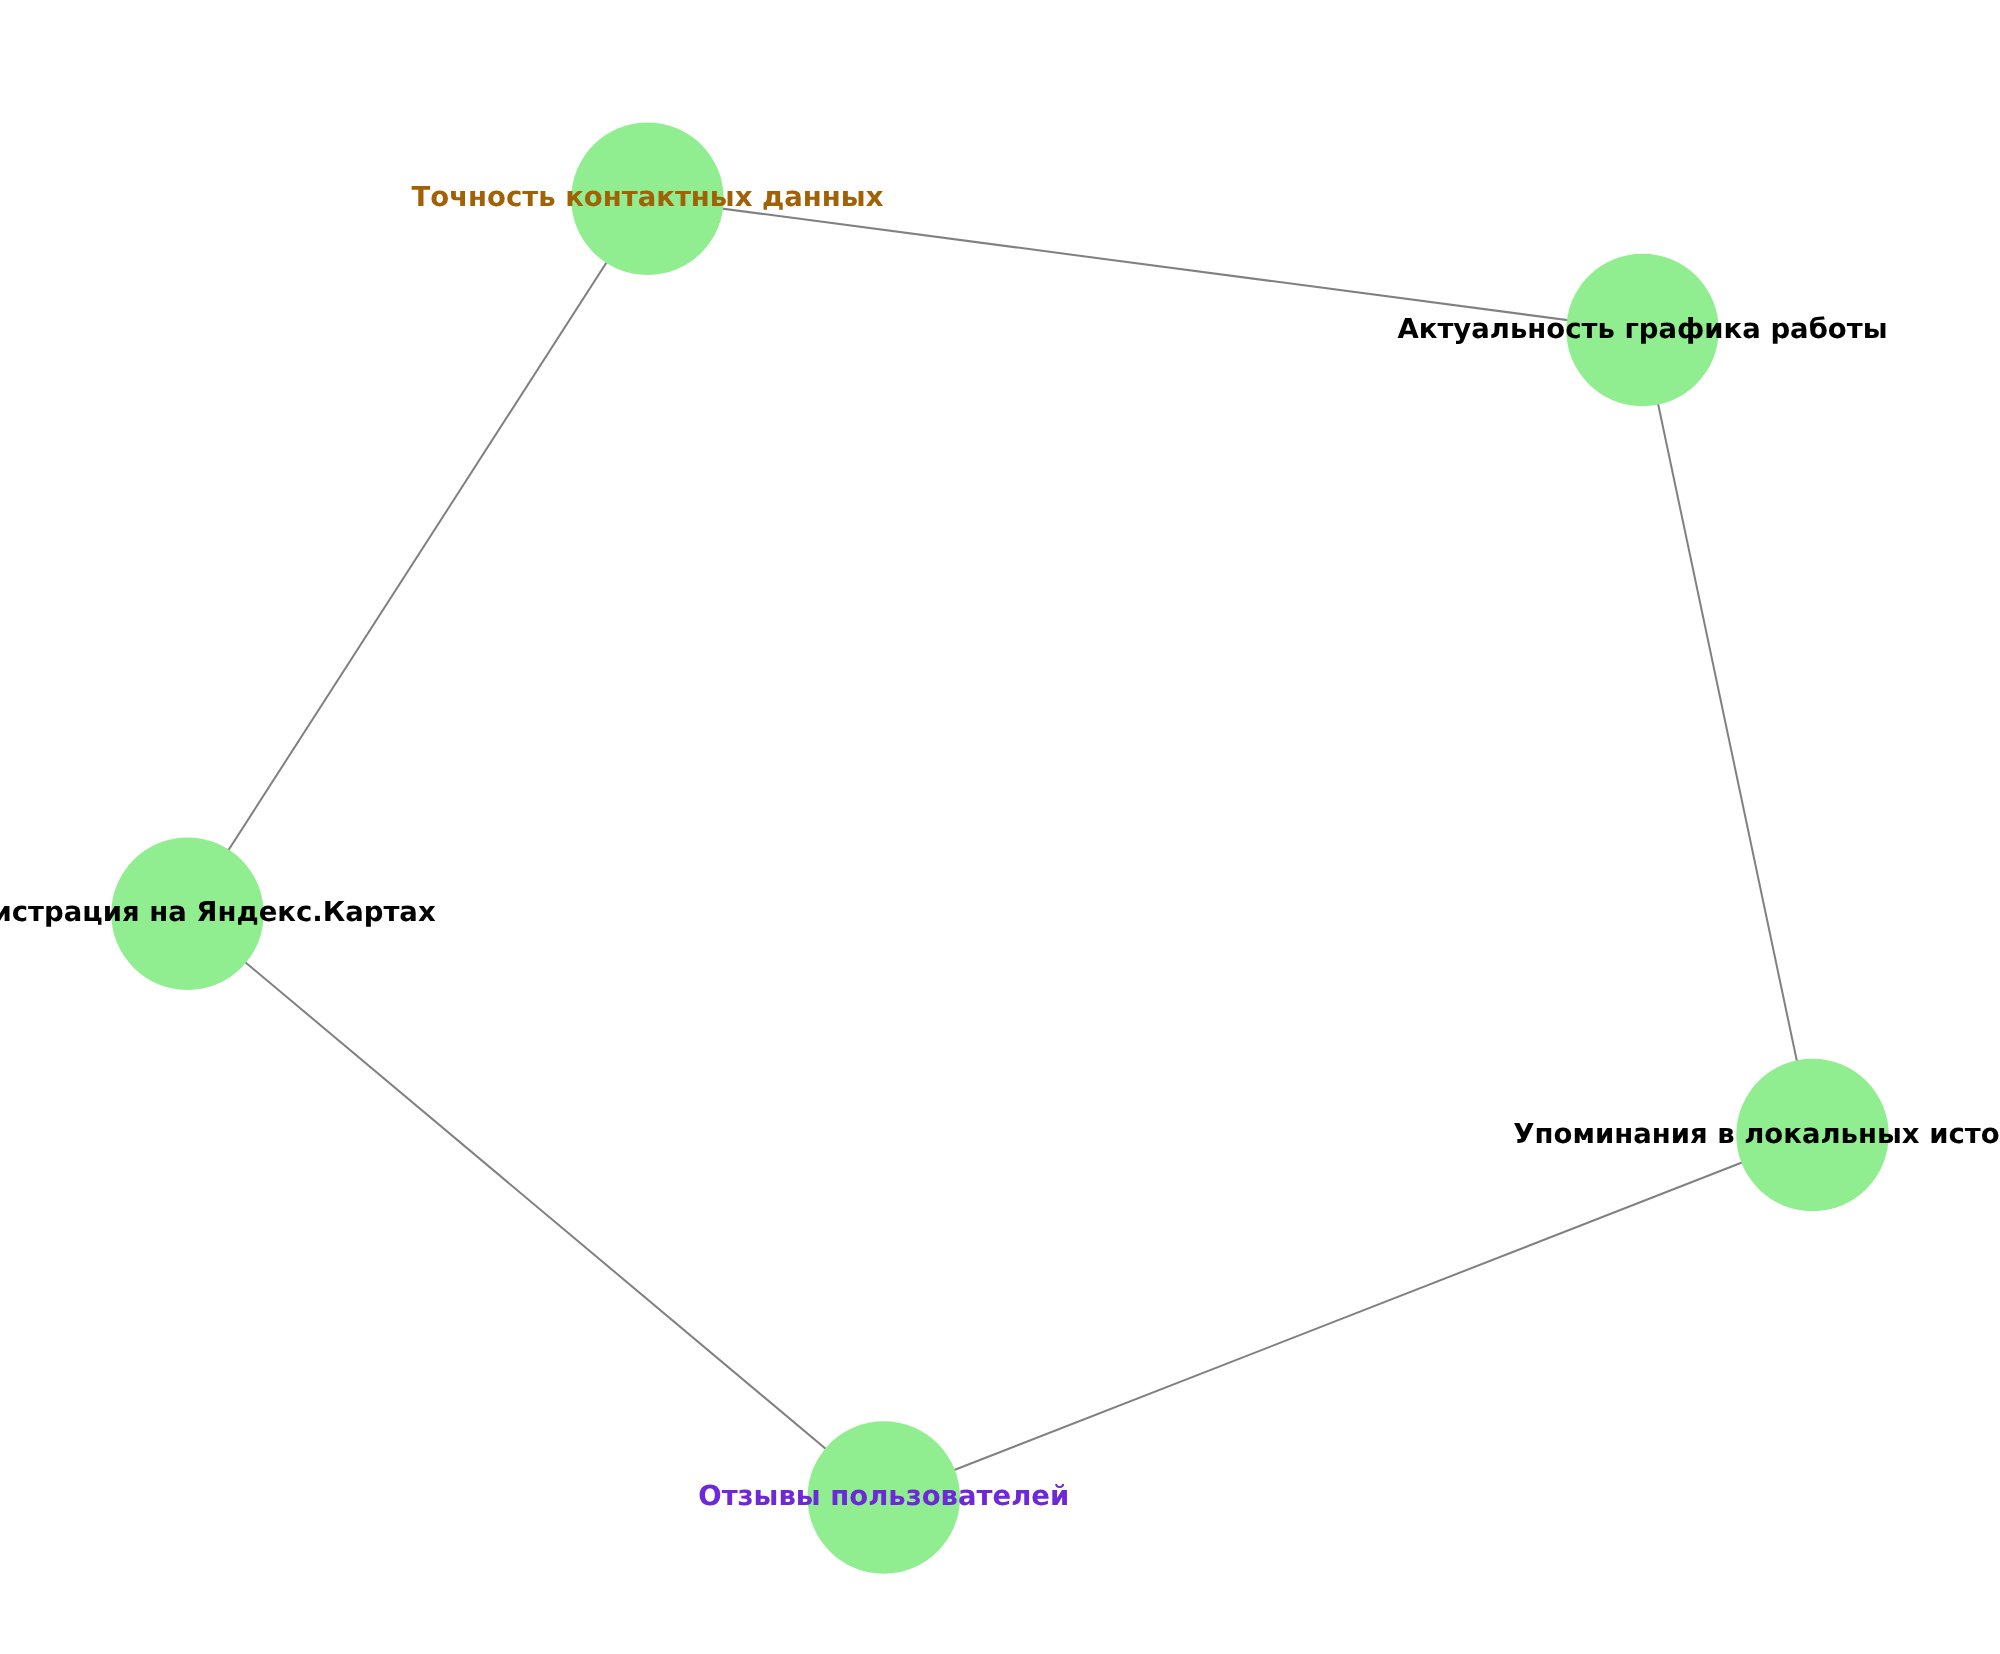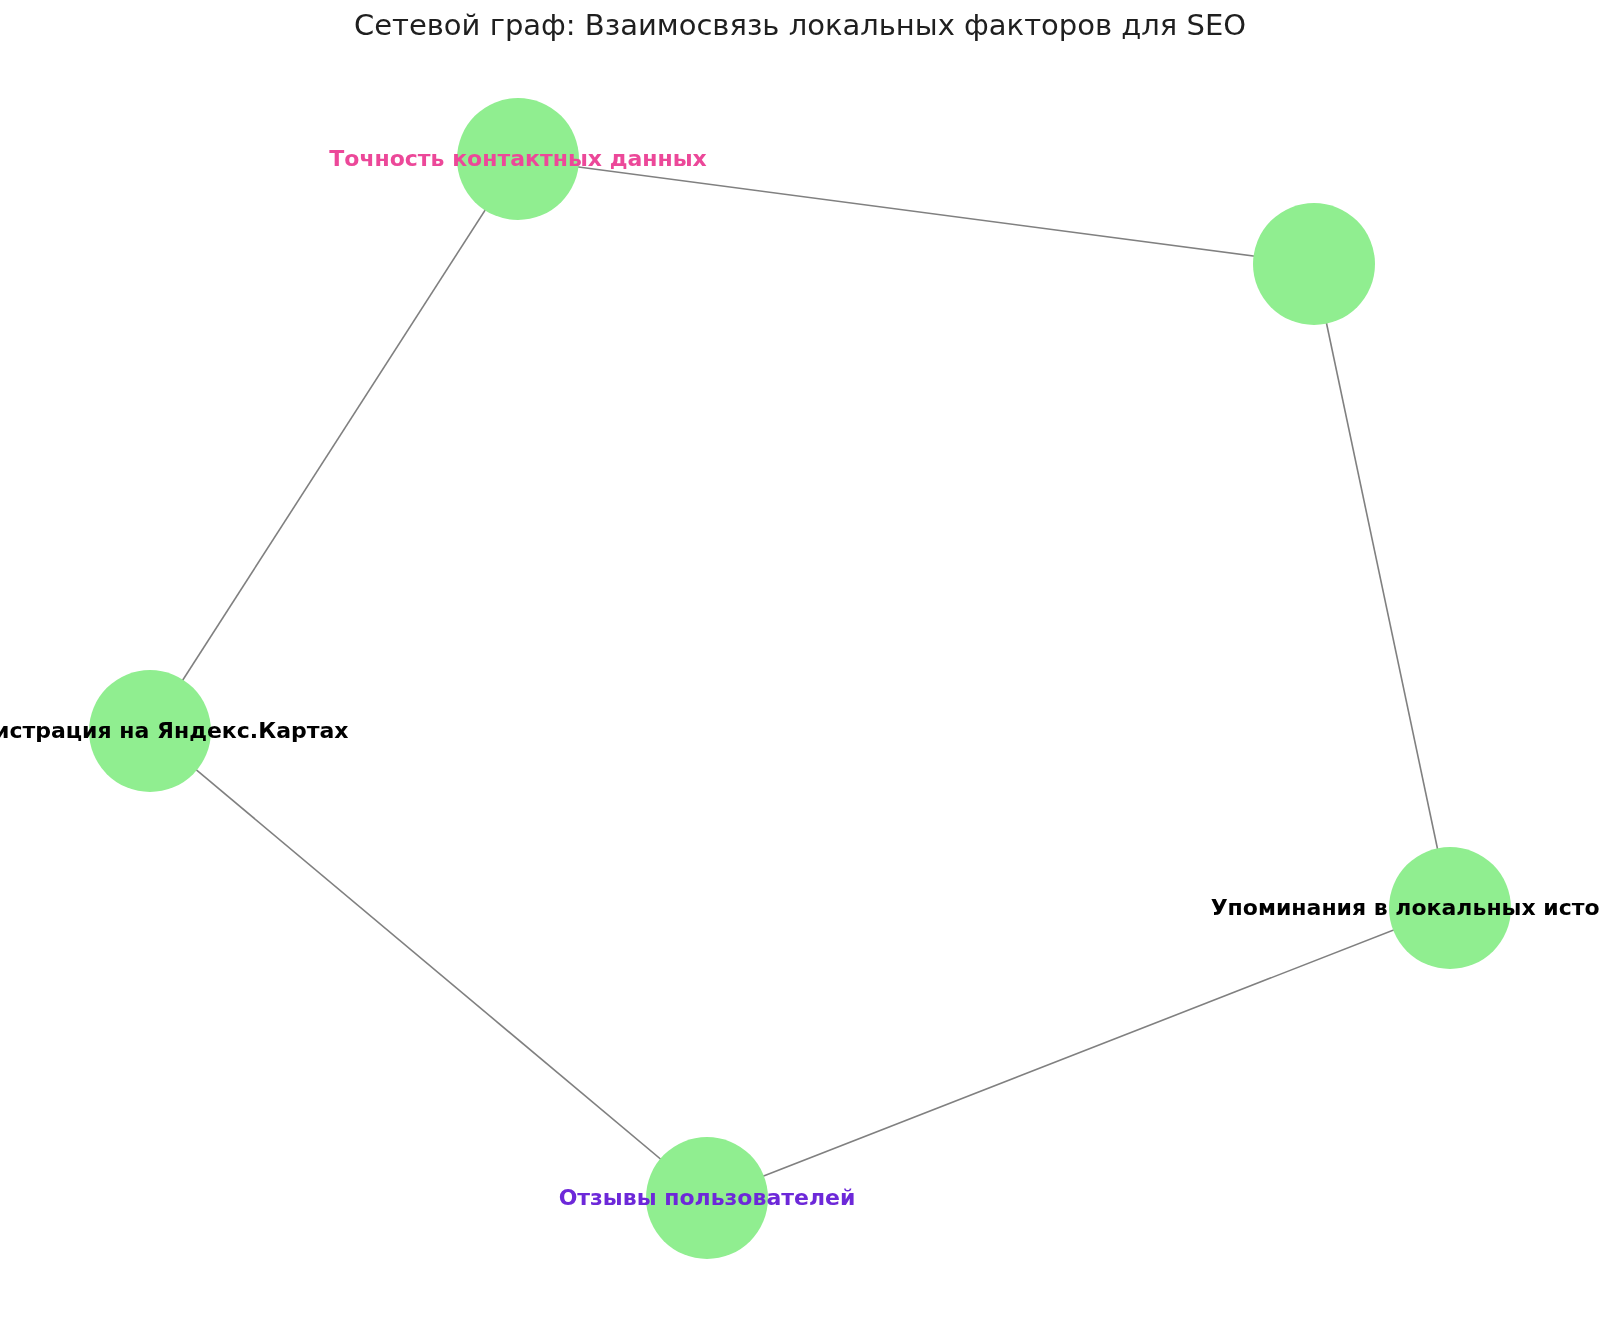--- a/index.html
+++ b/index.html
@@ -48,34 +48,34 @@
     font-size: 22px;
     font-weight: bold;
     color: #000000;
     line-height: 1;
   }
 </style>
 </head>
 <body>
 
 <div class="figure">
-  <div class="chart-title">Сетевой граф: Взаимосвязь локальных факторов для SEO</div>
 
   <svg id="graph-canvas" viewBox="0 0 1600 1323" xmlns="http://www.w3.org/2000/svg">
       <line x1="518" y1="159" x2="1314" y2="264" stroke="#808080" stroke-width="1.6"></line>
       <line x1="1314" y1="264" x2="1450" y2="908" stroke="#808080" stroke-width="1.6"></line>
       <line x1="1450" y1="908" x2="707" y2="1198" stroke="#808080" stroke-width="1.6"></line>
       <line x1="707" y1="1198" x2="150" y2="731" stroke="#808080" stroke-width="1.6"></line>
       <line x1="150" y1="731" x2="518" y2="159" stroke="#808080" stroke-width="1.6"></line>
       <circle cx="518" cy="159" r="61" fill="#90EE90"></circle>
       <circle cx="1314" cy="264" r="61" fill="#90EE90"></circle>
       <circle cx="1450" cy="908" r="61" fill="#90EE90"></circle>
       <circle cx="707" cy="1198" r="61" fill="#90EE90"></circle>
       <circle cx="150" cy="731" r="61" fill="#90EE90"></circle>
     </svg>
 
   <div class="labels-layer">
-      <div class="node-label" style="left: 518px; top: 159px; color: #ec4899;">Точность контактных данных</div>
+      <div class="node-label" style="left: 518px; top: 159px; color: #a16207;">Точность контактных данных</div>
+      <div class="node-label" style="left: 1314px; top: 264px; color: rgb(0, 0, 0);">Актуальность графика работы</div>
       <div class="node-label" style="left: 1450px; top: 908px; color: rgb(0, 0, 0);">Упоминания в локальных источниках</div>
       <div class="node-label" style="left: 707px; top: 1198px; color: #6d28d9;">Отзывы пользователей</div>
       <div class="node-label" style="left: 150px; top: 731px; color: rgb(0, 0, 0);">Регистрация на Яндекс.Картах</div>
     </div>
 </div>
 
 </body></html>

